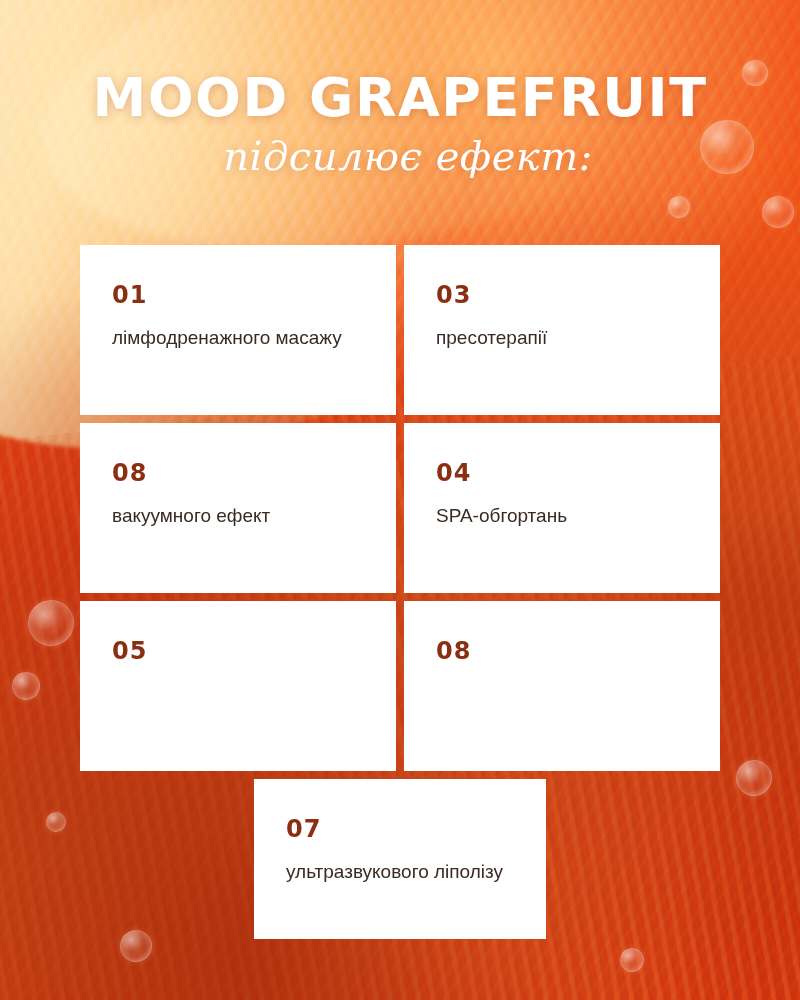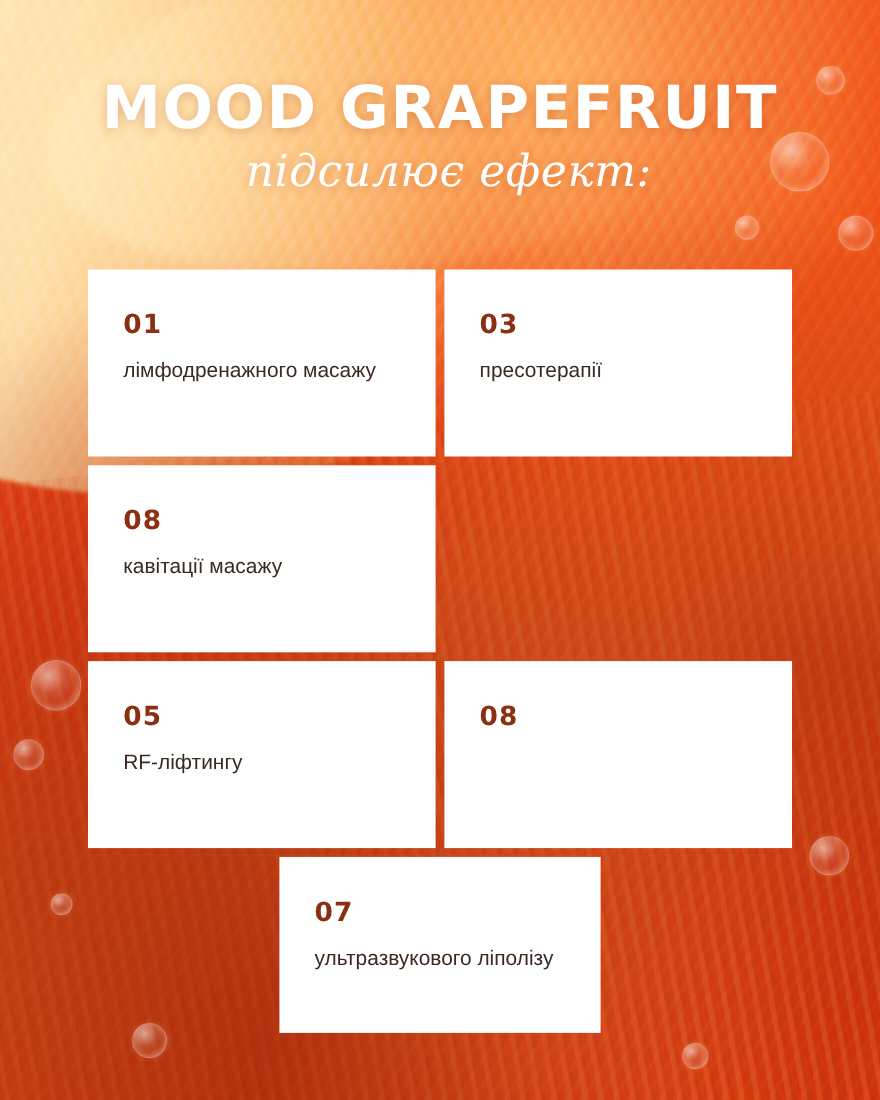--- a/index.html
+++ b/index.html
@@ -219,28 +219,31 @@
       </div>
       <div class="card">
         <div class="num">03</div>
         <div class="label">пресотерапії</div>
       </div>
     </div>
 
     <div class="row">
       <div class="card">
         <div class="num">08</div>
-        <div class="label">кавітації масажу</div>
+        <div class="label">вакуумного ефект</div>
+      </div>
+      <div class="card">
+        <div class="num">04</div>
+        <div class="label">SPA-обгортань</div>
       </div>
     </div>
 
     <div class="row">
       <div class="card">
         <div class="num">05</div>
-        <div class="label">RF-ліфтингу</div>
       </div>
       <div class="card">
         <div class="num">08</div>
       </div>
     </div>
 
     <div class="row row-last">
       <div class="card card-wide">
         <div class="num">07</div>
         <div class="label">ультразвукового ліполізу</div>

